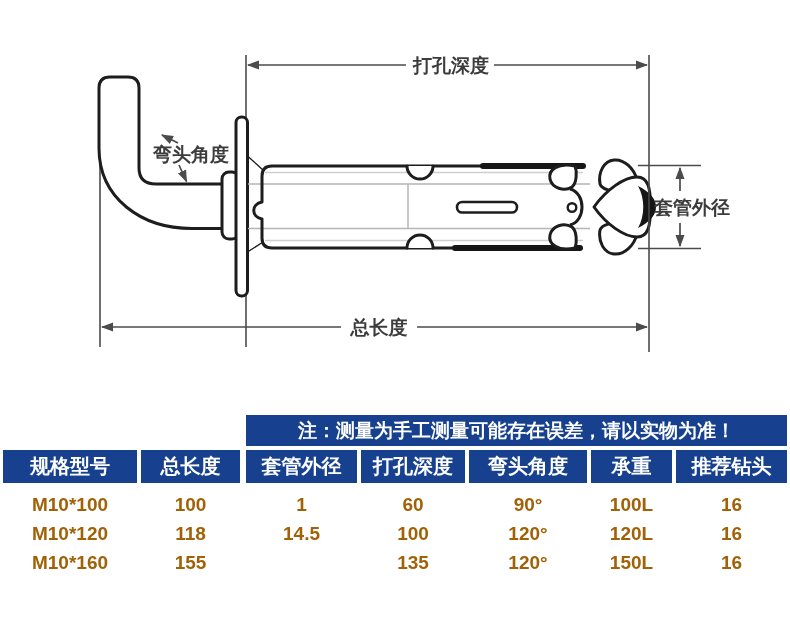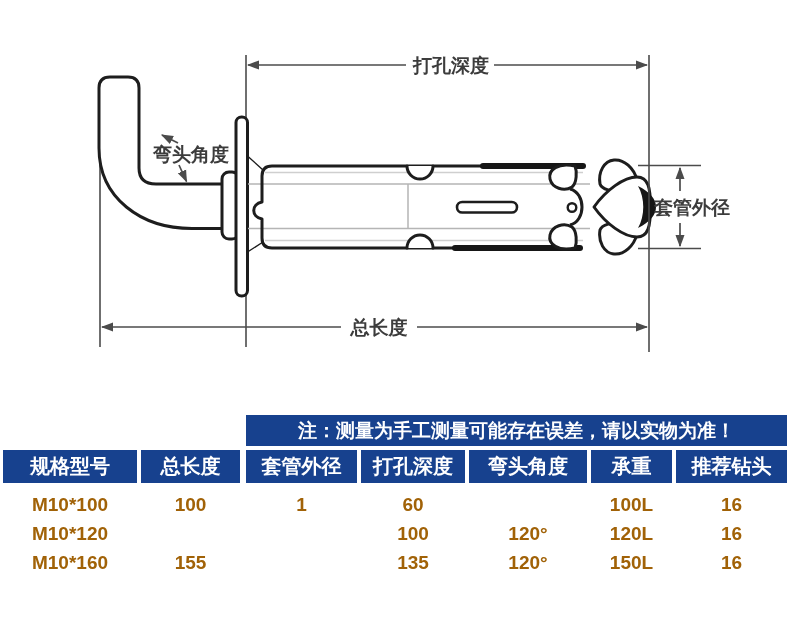--- a/index.html
+++ b/index.html
@@ -134,24 +134,27 @@
     <div class="hcell hrow col3">套管外径</div>
     <div class="hcell hrow col4">打孔深度</div>
     <div class="hcell hrow col5">弯头角度</div>
     <div class="hcell hrow col6">承重</div>
     <div class="hcell hrow col7">推荐钻头</div>
 
     <div class="dcell drow0 col1">M10*100</div>
     <div class="dcell drow0 col2">100</div>
     <div class="dcell drow0 col3">1</div>
     <div class="dcell drow0 col4">60</div>
+    <div class="dcell drow0 col5">90°</div>
     <div class="dcell drow0 col6">100L</div>
     <div class="dcell drow0 col7">16</div>
 
     <div class="dcell drow1 col1">M10*120</div>
+    <div class="dcell drow1 col2">118</div>
+    <div class="dcell drow1 col3">14.5</div>
     <div class="dcell drow1 col4">100</div>
     <div class="dcell drow1 col5">120°</div>
     <div class="dcell drow1 col6">120L</div>
     <div class="dcell drow1 col7">16</div>
 
     <div class="dcell drow2 col1">M10*160</div>
     <div class="dcell drow2 col2">155</div>
     <div class="dcell drow2 col4">135</div>
     <div class="dcell drow2 col5">120°</div>
     <div class="dcell drow2 col6">150L</div>

